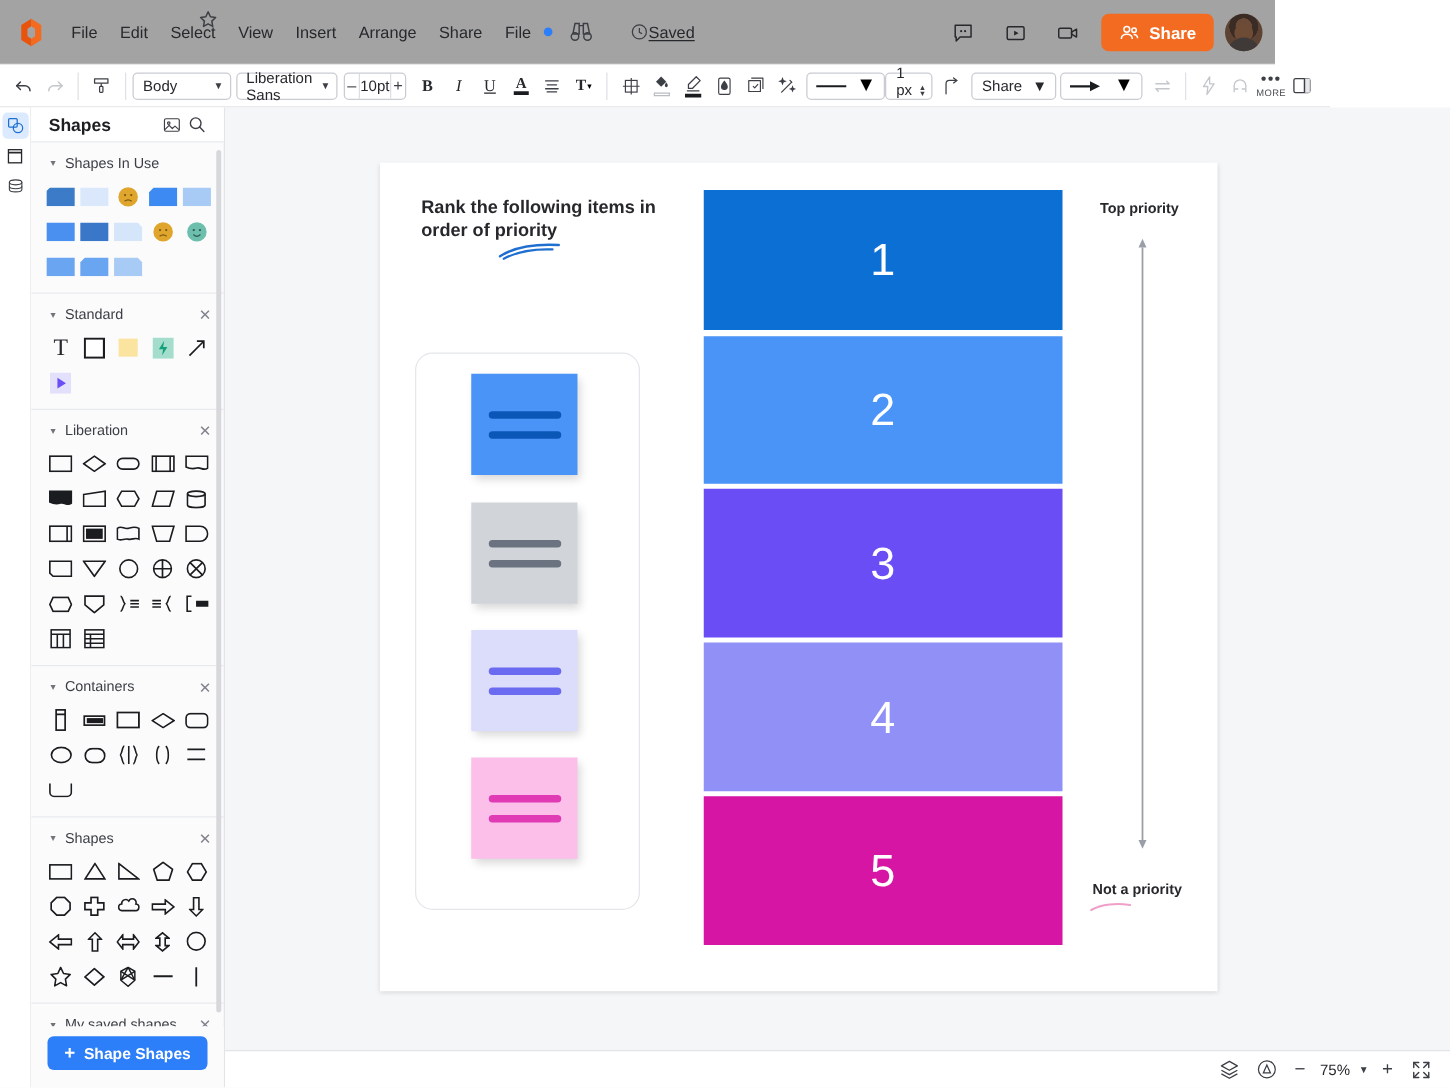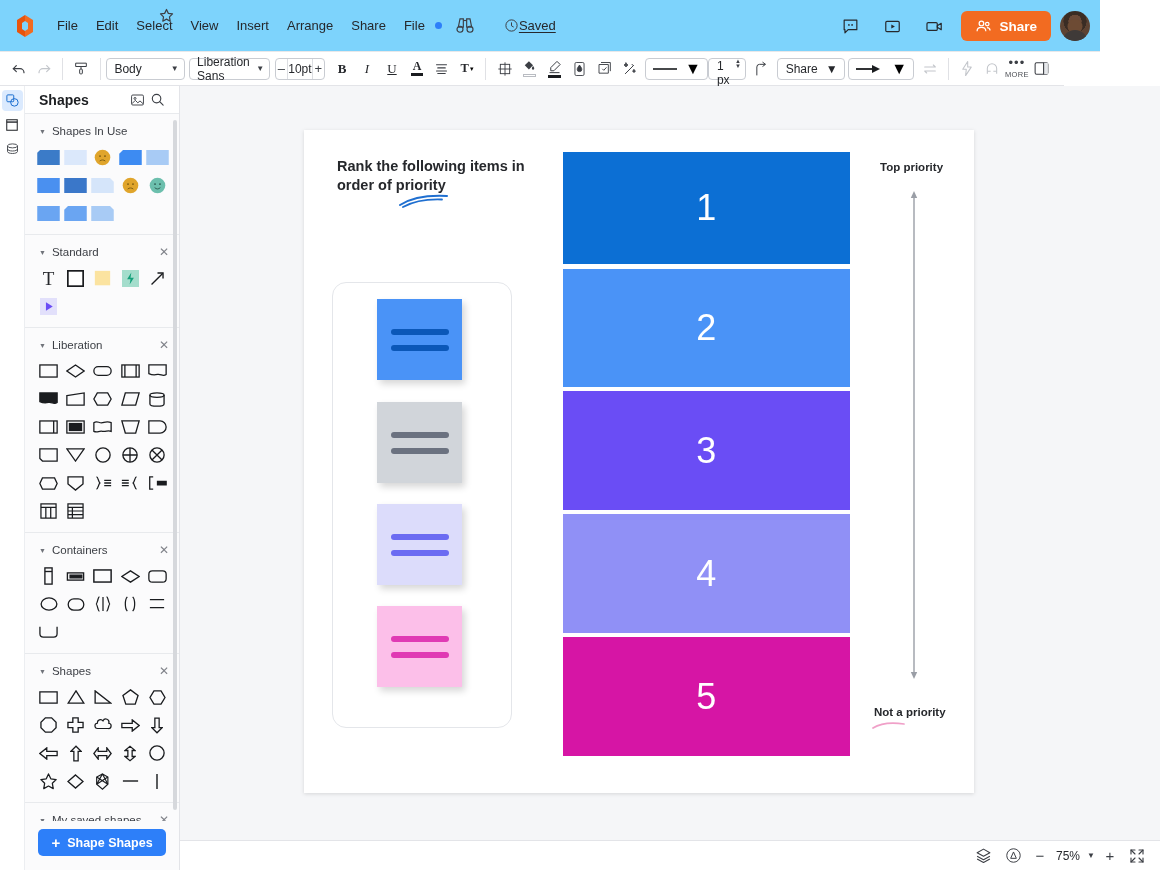--- a/index.html
+++ b/index.html
@@ -7,22 +7,22 @@
     width: 1160px; height: 870px;
     font-family: "Liberation Sans", sans-serif;
     background: #ffffff;
     overflow: hidden;
     -webkit-font-smoothing: antialiased;
   }
   .app { position: relative; width: 1160px; height: 870px; }
 
   
   .menubar {
-    position: absolute; top: 0; left: 0; width: 1100px; height: 52px;
-    background: #7dd3fc; display: flex; align-items: center;
+    position: absolute; top: 0; left: 0; width: 1020px; height: 52px;
+    background: #a3a3a3; display: flex; align-items: center;
     border-bottom: 1px solid #e8e8ea;
   }
   .logo { width: 30px; height: 30px; margin-left: 10px; position: relative; }
   .logo svg { display:block; }
   .menu-items { display: flex; align-items: center; gap: 0px; margin-left: 8px; }
   .menu-item {
     font-size: 13px; color: #26282c; padding: 5px 9px; cursor: default;
     border-radius: 4px; white-space: nowrap;
   }
   .help-wrap { position: relative; display:flex; align-items:center; }
@@ -99,21 +99,21 @@
     font-size: 13px; color: #3c3f45; cursor: default; }
   .fs-val { width: 34px; text-align: left; font-size: 12px; color: #26282c;
     border-left: 1px solid #dcdee2; border-right: 1px solid #dcdee2; line-height: 20px; }
   .tb-text { font-size: 13px; font-weight: bold; color: #26282c; }
   .line-select {
     height: 22px; border: 1px solid #c9ccd2; border-radius: 4px; background:#fff;
     display: flex; align-items: center; gap: 7px; padding: 0 6px; cursor: default;
   }
   .px-stepper {
     height: 22px; border: 1px solid #c9ccd2; border-radius: 4px; background:#fff;
-    display: flex; align-items: flex-start; padding: 0 4px 0 8px; gap: 5px; cursor: default;
+    display: flex; align-items: flex-end; padding: 0 4px 0 8px; gap: 5px; cursor: default;
     font-size: 12px; color: #26282c;
   }
   .arrow-select {
     height: 22px; border: 1px solid #c9ccd2; border-radius: 4px; background:#fff;
     display: flex; align-items: center; gap: 8px; padding: 0 6px; cursor: default;
   }
   .none-select {
     height: 22px; border: 1px solid #c9ccd2; border-radius: 4px; background:#fff;
     display: flex; align-items: center; gap: 8px; padding: 0 6px 0 8px; cursor: default;
     font-size: 12px; color: #26282c;

